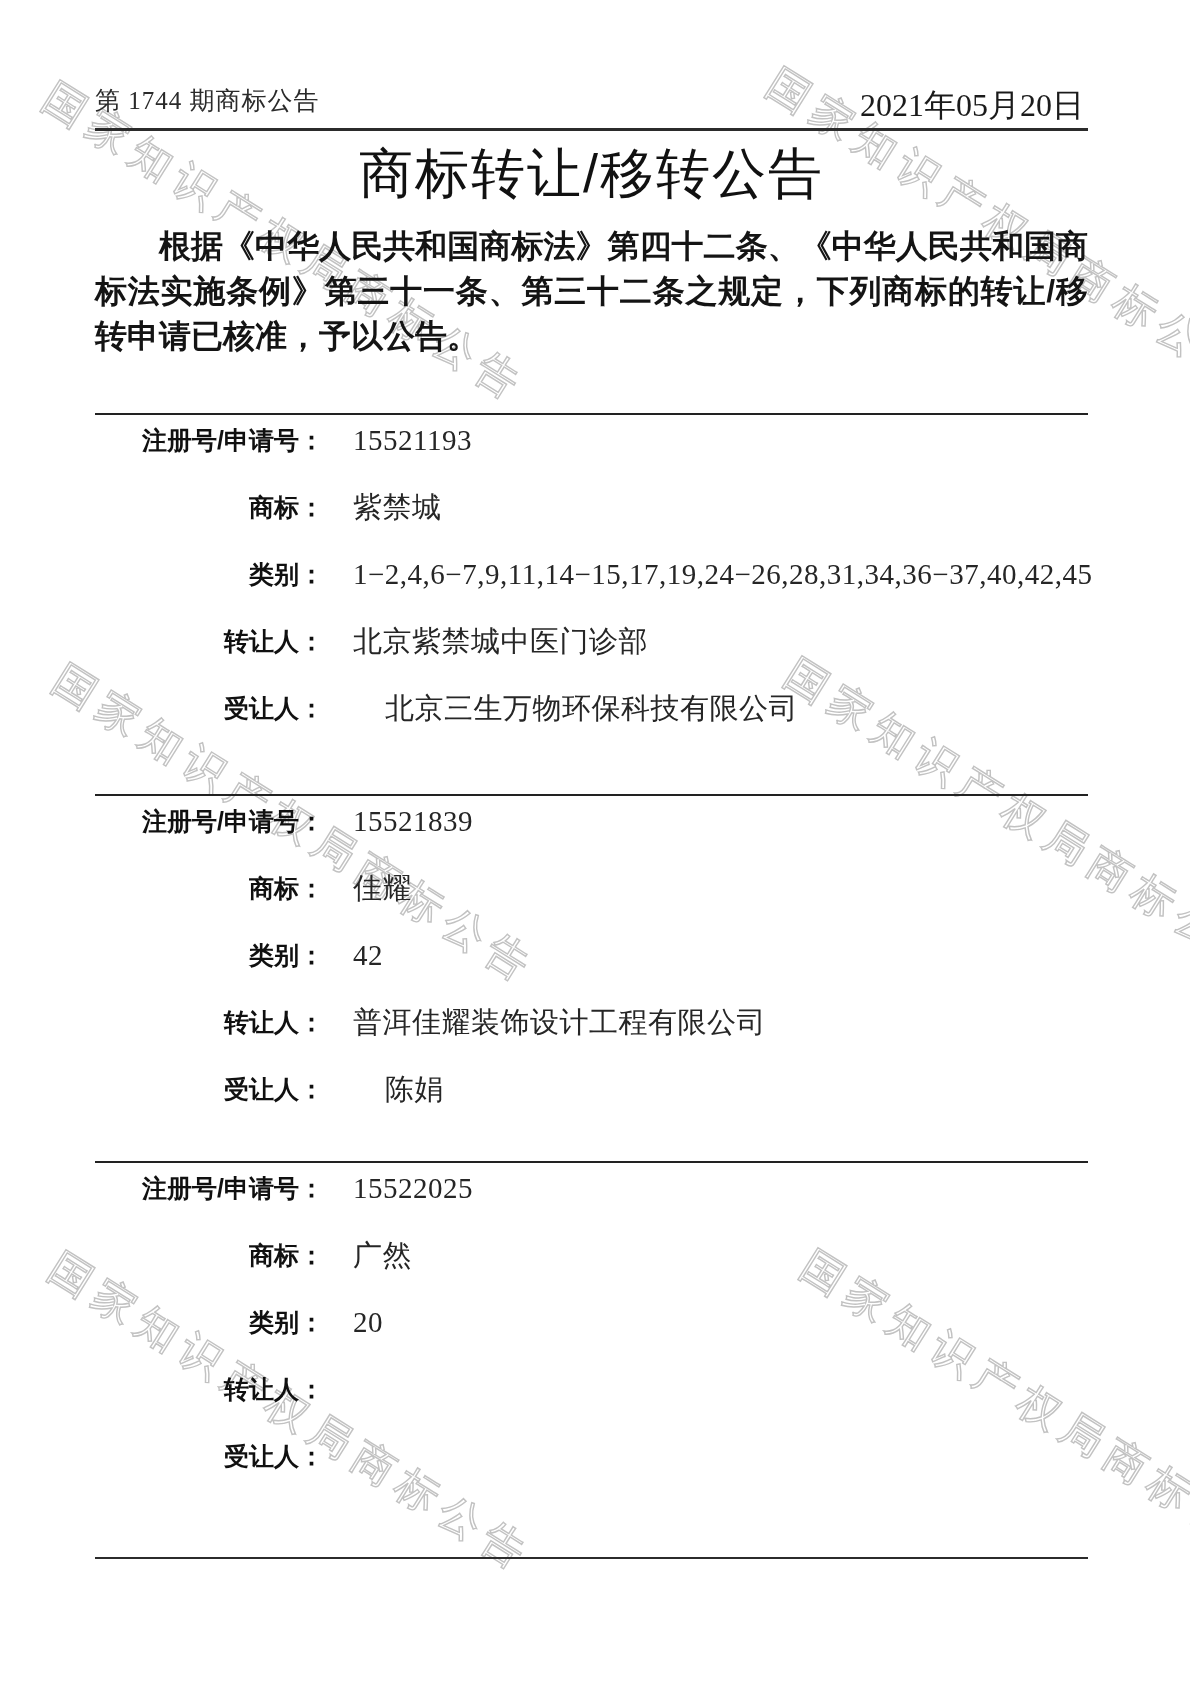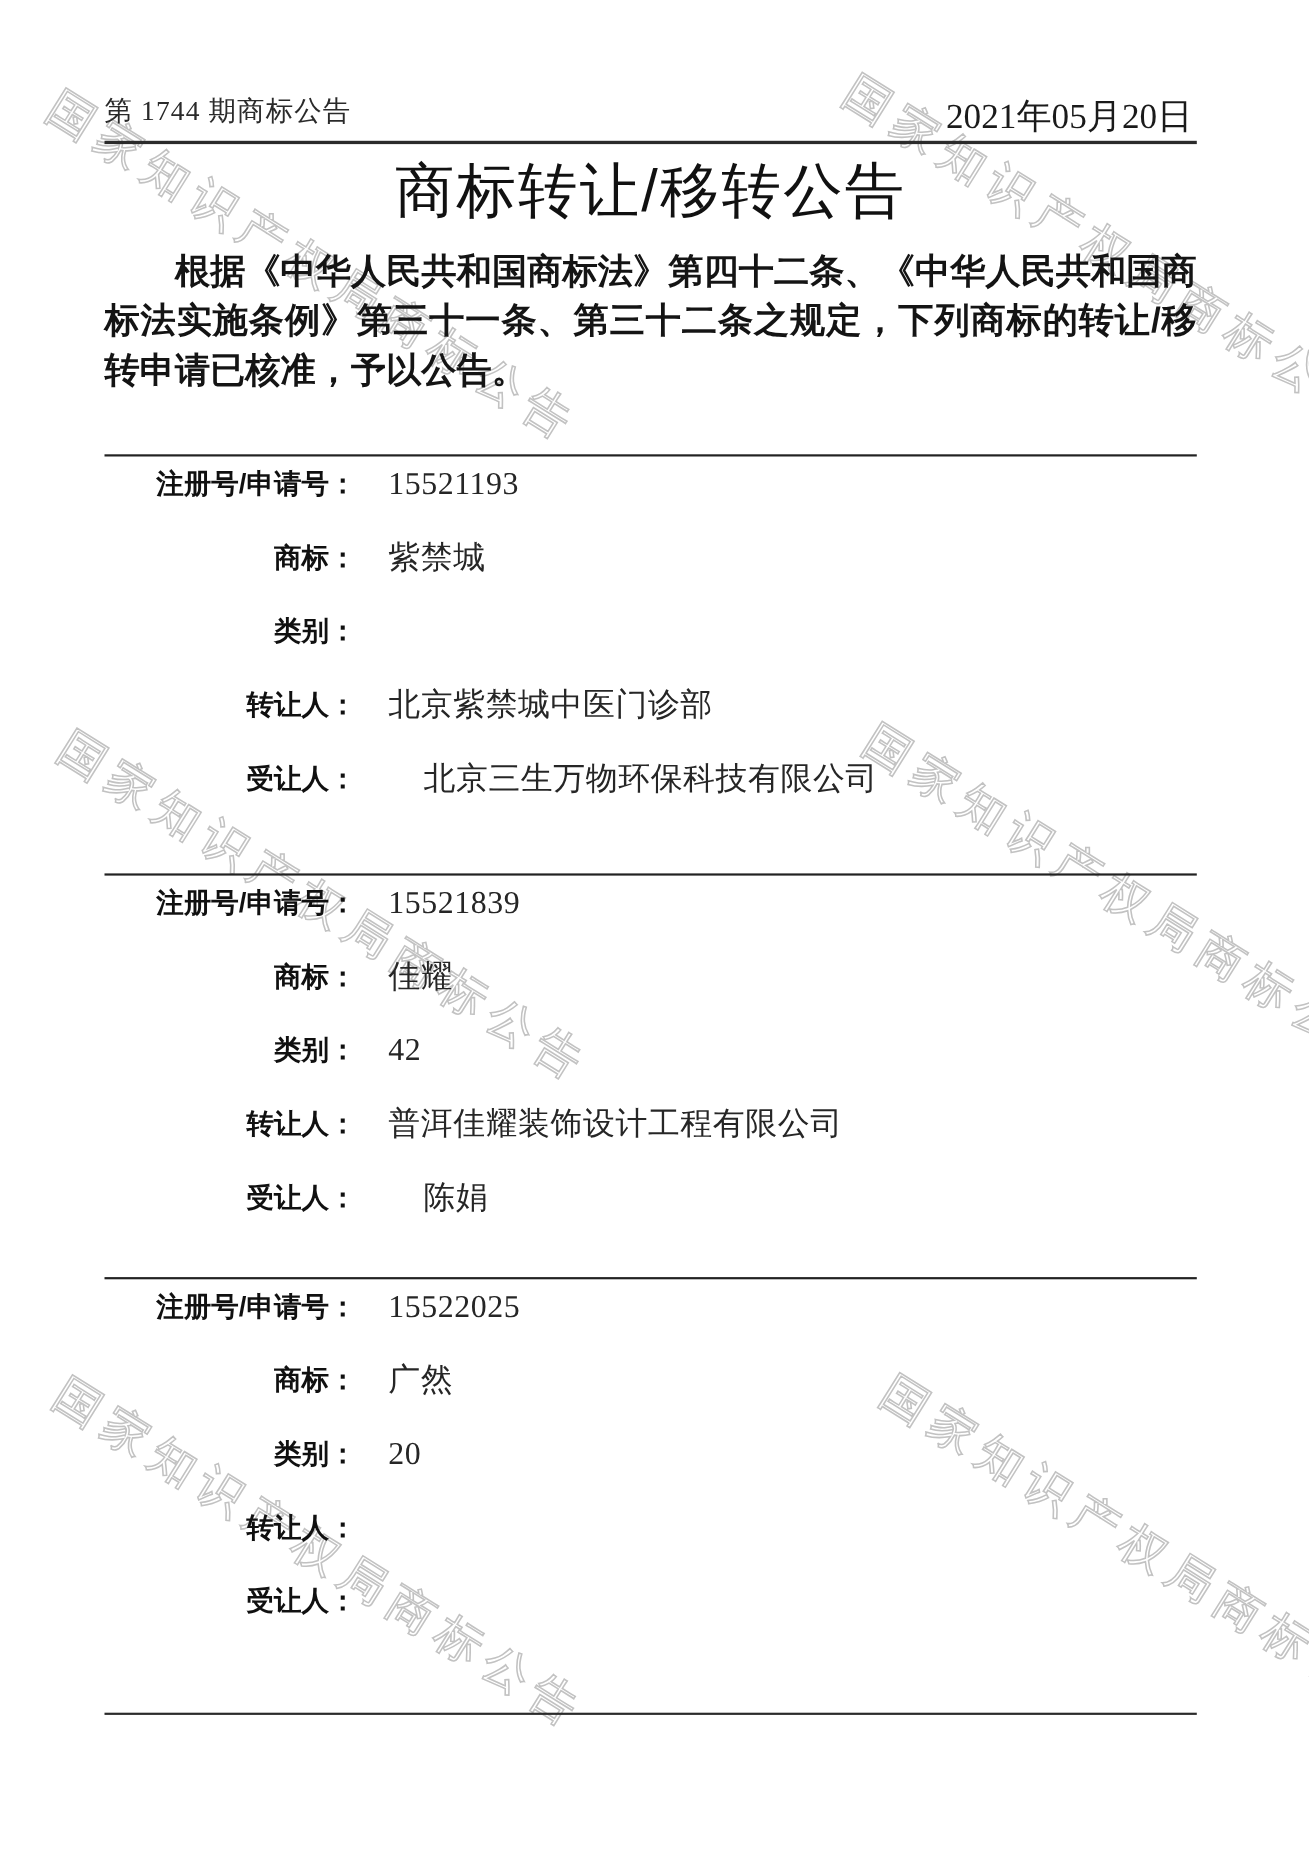--- a/index.html
+++ b/index.html
@@ -99,20 +99,21 @@
       <div class="row">
         <span class="lbl">注册号/申请号：</span>
         <span class="val">15521193</span>
       </div>
       <div class="row">
         <span class="lbl">商标：</span>
         <span class="val">紫禁城</span>
       </div>
       <div class="row">
         <span class="lbl">类别：</span>
+        <span class="val">1−2,4,6−7,9,11,14−15,17,19,24−26,28,31,34,36−37,40,42,45</span>
       </div>
       <div class="row">
         <span class="lbl">转让人：</span>
         <span class="val">北京紫禁城中医门诊部</span>
       </div>
       <div class="row">
         <span class="lbl">受让人：</span>
         <span class="val">北京三生万物环保科技有限公司</span>
       </div>
     </div>

